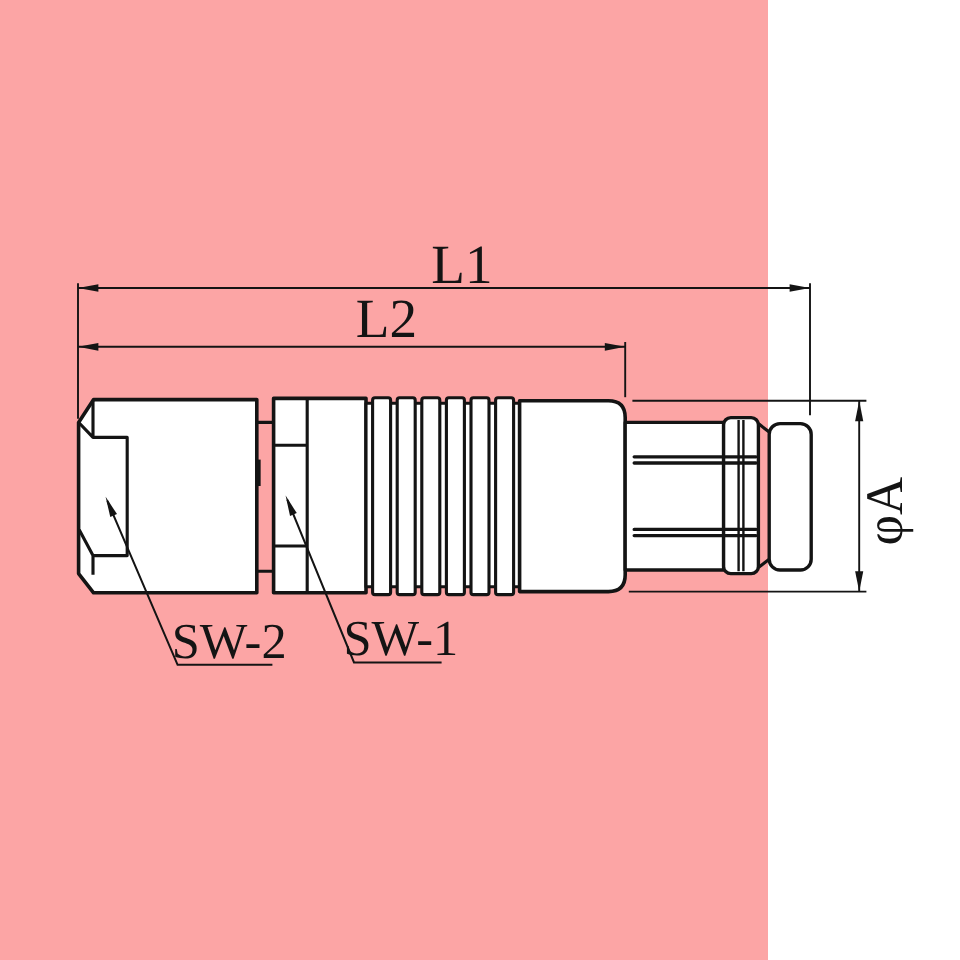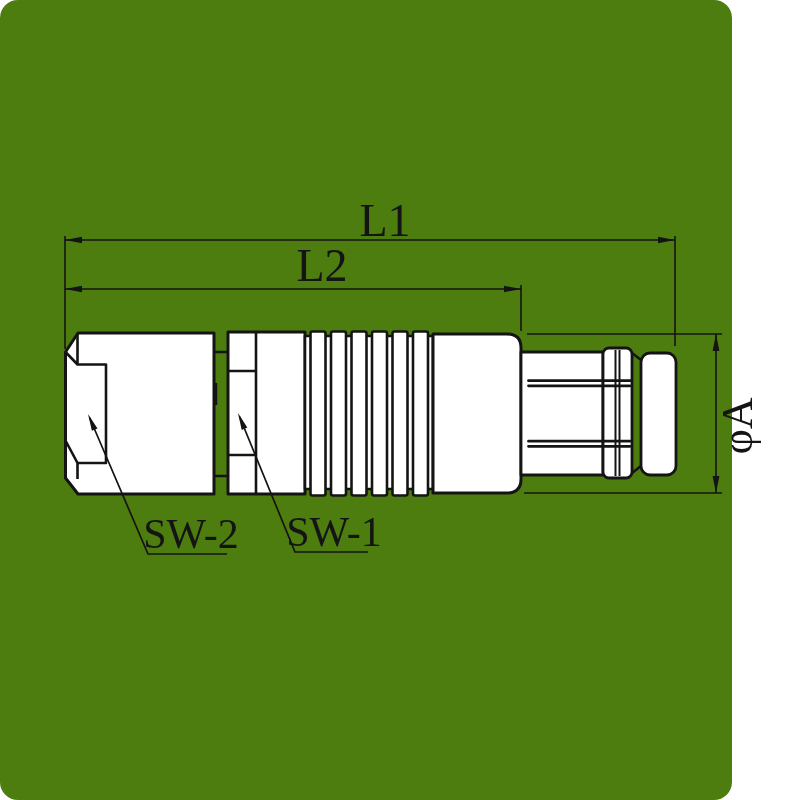--- a/index.html
+++ b/index.html
@@ -2,21 +2,21 @@
 <html><head>
 <meta charset="utf-8">
 <style>
   html,body{margin:0;padding:0;}
   body{
     width:800px;height:800px;
     background:#ffffff;
     font-family:"Liberation Serif","DejaVu Serif",serif;
     overflow:hidden;
   }
-  .stage{position:relative;width:732px;height:800px;background:#4d7c0f;border-radius:18px;}
+  .stage{position:relative;width:640px;height:800px;background:#fca5a5;}
   svg{display:block;}
   text{fill:#141414;}
   .dim-text{font-size:46px;}
   .callout-text{font-size:42px;}
   .dia-text{font-size:44px;}
 </style>
 </head>
 <body>
 
 <div class="stage">

